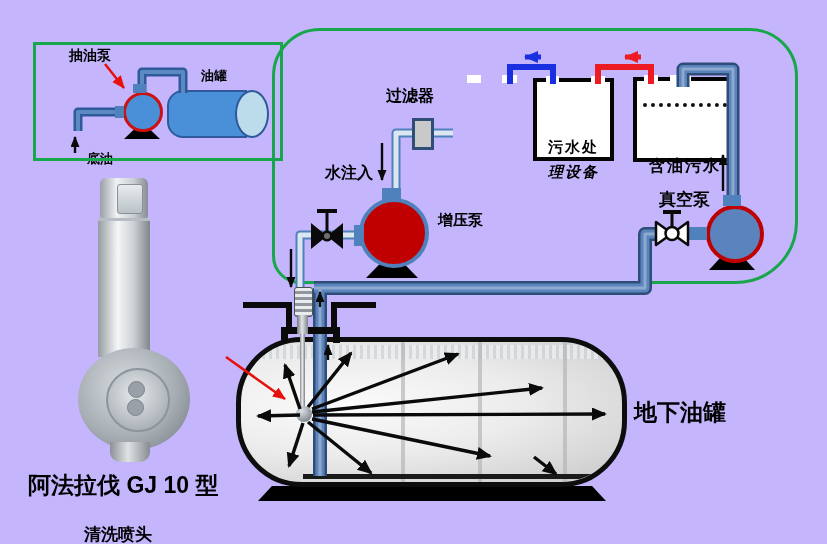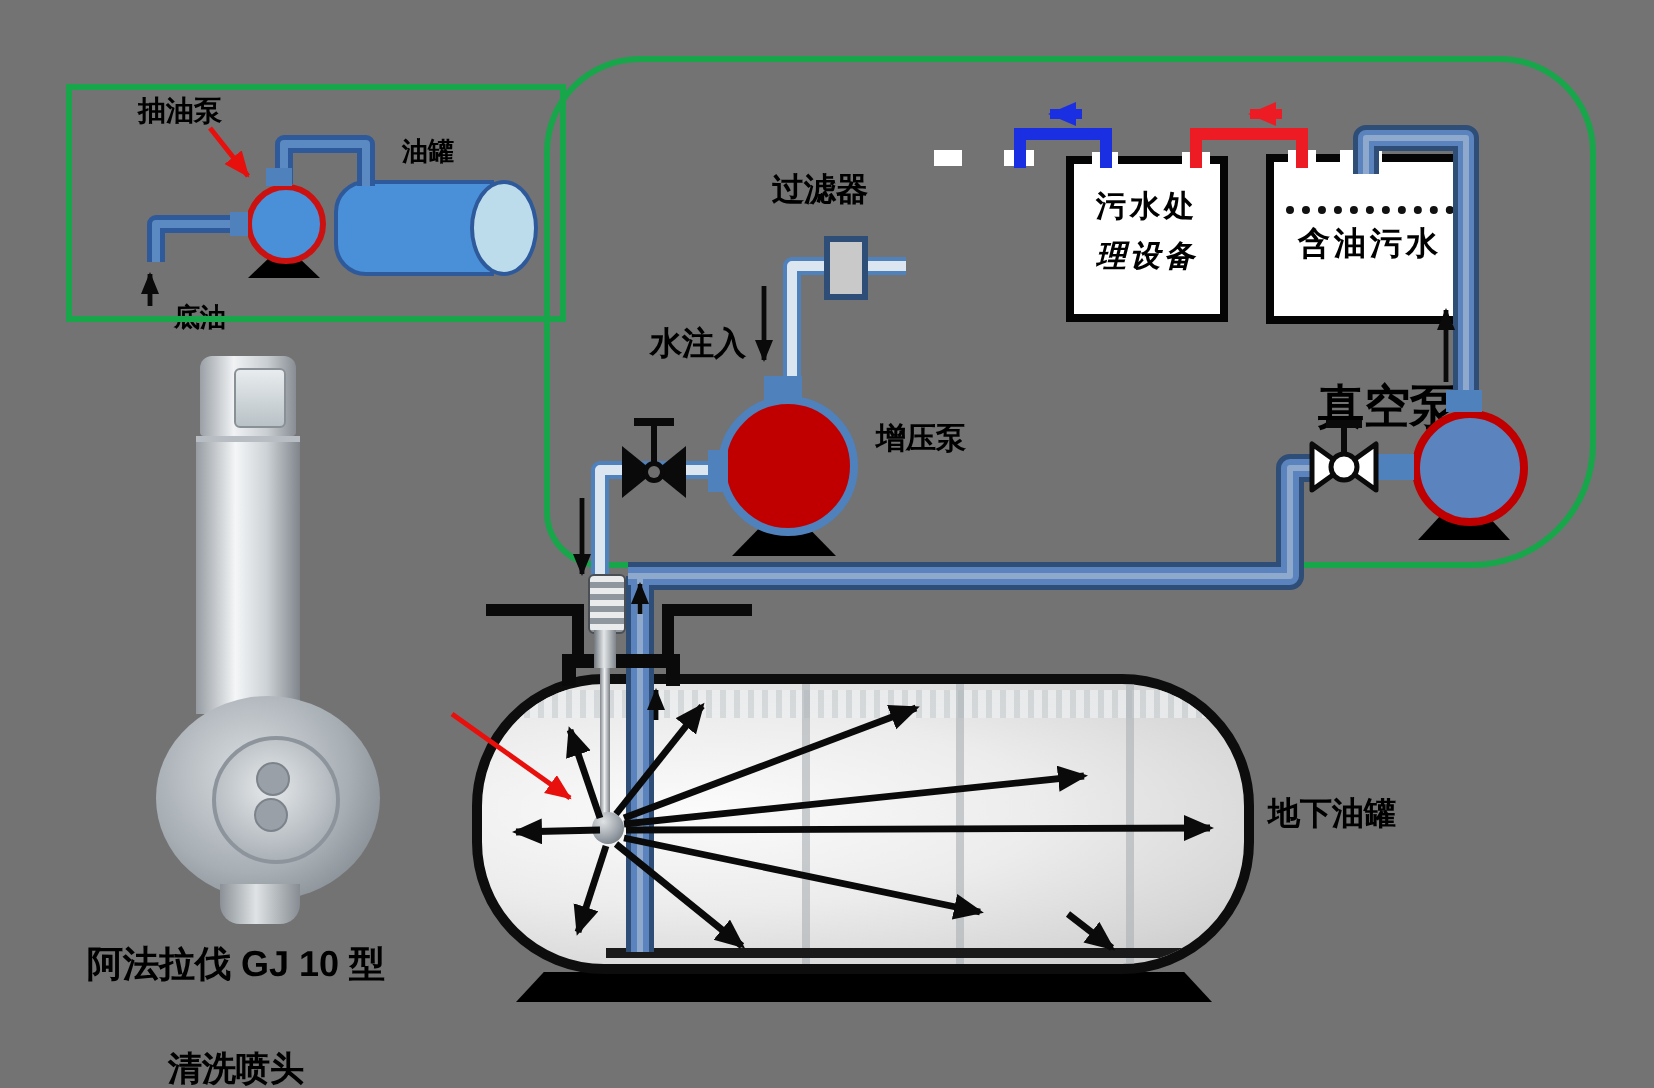--- a/index.html
+++ b/index.html
@@ -1,21 +1,21 @@
 <!DOCTYPE html>
 <html><head>
 <meta charset="utf-8">
 <style>
   html,body{margin:0;padding:0;background:#fff;}
-  #canvas{position:relative;width:827px;height:544px;background:#737373;overflow:hidden;
+  #canvas{position:relative;width:827px;height:544px;background:#c4b5fd;overflow:hidden;
           font-family:"Liberation Sans",sans-serif;color:#000;}
   .abs{position:absolute;}
   .lbl{position:absolute;font-weight:bold;color:#000;white-space:nowrap;line-height:1.15;}
   .lbl-sans{font-family:"Liberation Sans",sans-serif;}
-  .lbl-serif{font-family:"DejaVu Serif",serif;}
+  .lbl-serif{font-family:"DejaVu Serif",serif;margin-top:44px;}
   
   #outer-box{left:272px;top:28px;width:520px;height:250px;border:3px solid #17a74a;
              border-radius:48px 48px 62px 28px;z-index:1;}
   #inset-box{left:33px;top:42px;width:244px;height:113px;border:3px solid #17a74a;z-index:1;}
   
   .ptank{position:absolute;border:4px solid #050505;background:#fff;z-index:2;}
   .dotline{position:absolute;left:6px;right:6px;border-top:4px dotted #111;}
   .gap{position:absolute;background:#fff;z-index:3;}
   
   .pump{position:absolute;border-radius:50%;z-index:10;}
@@ -90,21 +90,21 @@
   <div class="pumpbase" style="left:124px;top:128px;width:36px;height:11px;"></div>
 
   <div class="abs photo" id="ph-topcap"></div>
   <div class="abs photo" id="ph-window"></div>
   <div class="abs photo" id="ph-body"></div>
   <div class="abs photo" id="ph-sphere"></div>
   <div class="abs photo" id="ph-hub"></div>
   <div class="abs photo" id="ph-dot1"></div>
   <div class="abs photo" id="ph-dot2"></div>
   <div class="abs photo" id="ph-tip"></div>
-  <div class="lbl lbl-sans" style="left:28px;top:472px;width:180px;text-align:center;font-size:18px;">阿法拉伐 GJ 10 型</div>
+  <div class="lbl lbl-sans" style="left:28px;top:472px;width:180px;text-align:center;font-size:23px;">阿法拉伐 GJ 10 型</div>
   <div class="lbl lbl-sans" style="left:28px;top:497px;width:180px;text-align:center;font-size:17px;margin-top:28px;">清洗喷头</div>
 
   <div class="ptank" style="left:533px;top:78px;width:73px;height:75px;">
     <div class="lbl lbl-serif" style="left:0;top:13px;width:100%;text-align:center;font-size:15px;letter-spacing:2px;position:absolute;">污水处</div>
     <div class="lbl lbl-serif" style="left:0;top:38px;width:100%;text-align:center;font-size:15px;letter-spacing:2px;position:absolute;font-style:italic;">理设备</div>
   </div>
   <div class="ptank" style="left:633px;top:77px;width:96px;height:77px;">
     <div class="dotline" style="top:22px;"></div>
     <div class="lbl lbl-serif" style="left:0;top:32px;width:100%;text-align:center;font-size:16px;letter-spacing:2px;position:absolute;">含油污水</div>
   </div>
@@ -112,22 +112,22 @@
   <div class="gap" style="left:467px;top:75px;width:14px;height:8px;"></div>
   <div class="gap" style="left:502px;top:75px;width:15px;height:8px;"></div>
   <div class="gap" style="left:546px;top:76px;width:13px;height:8px;"></div>
   <div class="gap" style="left:591px;top:76px;width:14px;height:8px;"></div>
   <div class="gap" style="left:644px;top:75px;width:14px;height:8px;"></div>
   <div class="gap" style="left:670px;top:75px;width:21px;height:8px;"></div>
 
   <div class="lbl lbl-sans" style="left:386px;top:87px;font-size:16px;">过滤器</div>
   <div class="lbl lbl-sans" style="left:325px;top:164px;font-size:16px;">水注入</div>
   <div class="lbl lbl-sans" style="left:438px;top:212px;font-size:15px;font-family:Liberation Serif, serif;">增压泵</div>
-  <div class="lbl lbl-sans" style="left:659px;top:190px;font-size:23px;">真空泵</div>
-  <div class="lbl lbl-sans" style="left:634px;top:399px;font-size:16px;">地下油罐</div>
+  <div class="lbl lbl-sans" style="left:659px;top:190px;font-size:17px;">真空泵</div>
+  <div class="lbl lbl-sans" style="left:634px;top:399px;font-size:23px;">地下油罐</div>
 
   <svg id="pipes" class="layer" width="827" height="544" viewBox="0 0 827 544">
     <defs>
       <marker id="m-blue" markerUnits="userSpaceOnUse" markerWidth="16" markerHeight="14" refX="13" refY="6" orient="auto">
         <path d="M0,0 L14,6 L0,12 Z" fill="#1b2fe2"></path>
         </marker>
       <marker id="m-redf" markerUnits="userSpaceOnUse" markerWidth="16" markerHeight="14" refX="13" refY="6" orient="auto">
         <path d="M0,0 L14,6 L0,12 Z" fill="#ed1c24"></path>
         </marker>
     </defs>

